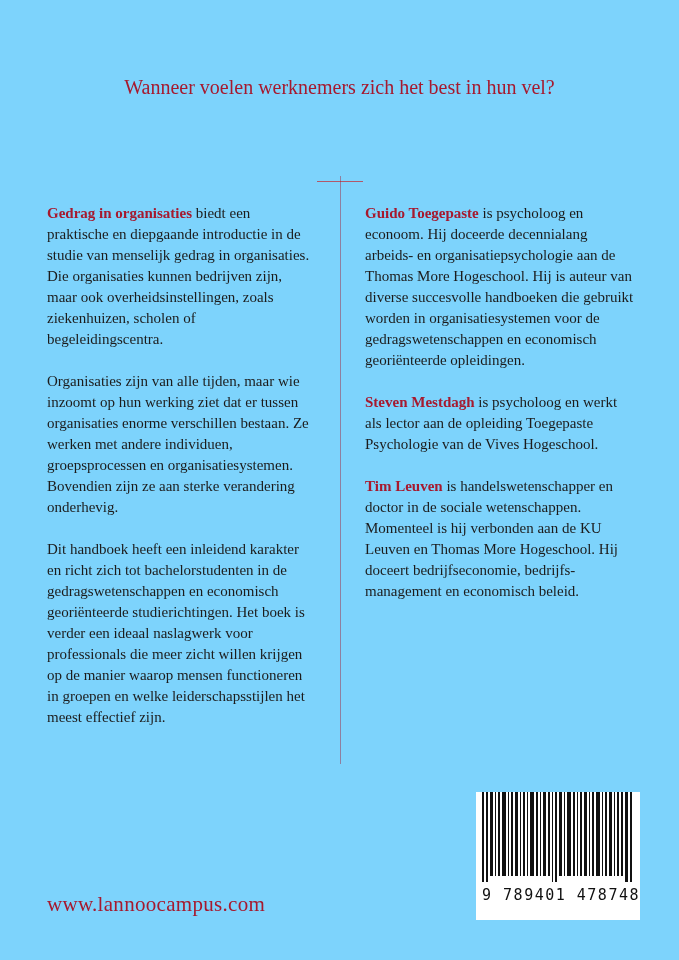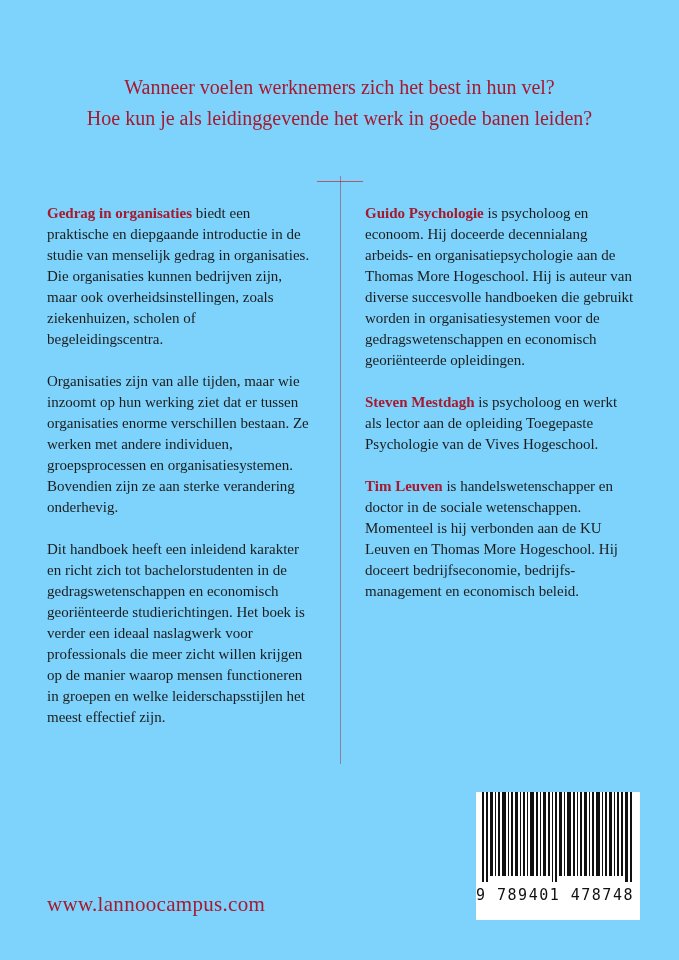--- a/index.html
+++ b/index.html
@@ -67,21 +67,21 @@
     color: #A6192E;
     letter-spacing: 0.3px;
   }
   .barcode-block {
     position: absolute;
     left: 476px;
     top: 792px;
     width: 164px;
     height: 128px;
     background: #ffffff;
-    text-align: left;
+    text-align: right;
   }
   .barcode-bars {
     display: block;
     margin: 0 auto;
   }
   .barcode-number {
     margin-top: 4px;
     font-family: "DejaVu Sans Mono", monospace;
     font-size: 15px;
     letter-spacing: 1.5px;
@@ -89,34 +89,33 @@
     white-space: nowrap;
   }
 </style>
 </head>
 <body>
 
 <div class="page">
 
   <div class="header-questions">
     <div>Wanneer voelen werknemers zich het best in hun vel?</div>
-    <div>Hoe kun je als leidinggevende het werk in goede banen leiden?</div>
   </div>
 
   <div class="divider-h"></div>
   <div class="divider-v"></div>
 
   <div class="col col-left">
     <p><span class="lead">Gedrag in organisaties</span><span> biedt een praktische en diepgaande introductie in de studie van menselijk gedrag in organisaties. Die organisaties kunnen bedrijven zijn, maar ook overheidsinstellingen, zoals ziekenhuizen, scholen of begeleidingscentra.</span></p>
     <p><span class="lead"></span><span>Organisaties zijn van alle tijden, maar wie inzoomt op hun werking ziet dat er tussen organisaties enorme verschillen bestaan. Ze werken met andere individuen, groepsprocessen en organisatiesystemen. Bovendien zijn ze aan sterke verandering onderhevig.</span></p>
     <p><span class="lead"></span><span>Dit handboek heeft een inleidend karakter en richt zich tot bachelorstudenten in de gedragswetenschappen en economisch georiënteerde studierichtingen. Het boek is verder een ideaal naslagwerk voor professionals die meer zicht willen krijgen op de manier waarop mensen functioneren in groepen en welke leiderschapsstijlen het meest effectief zijn.</span></p>
   </div>
 
   <div class="col col-right">
-    <p><span class="lead">Guido Psychologie</span><span> is psycholoog en econoom. Hij doceerde decennialang arbeids- en organisatiepsychologie aan de Thomas More Hogeschool. Hij is auteur van diverse succesvolle handboeken die gebruikt worden in organisatiesystemen voor de gedragswetenschappen en economisch georiënteerde opleidingen.</span></p>
+    <p><span class="lead">Guido Toegepaste</span><span> is psycholoog en econoom. Hij doceerde decennialang arbeids- en organisatiepsychologie aan de Thomas More Hogeschool. Hij is auteur van diverse succesvolle handboeken die gebruikt worden in organisatiesystemen voor de gedragswetenschappen en economisch georiënteerde opleidingen.</span></p>
     <p><span class="lead">Steven Mestdagh</span><span> is psycholoog en werkt als lector aan de opleiding Toegepaste Psychologie van de Vives Hogeschool.</span></p>
     <p><span class="lead">Tim Leuven</span><span> is handelswetenschapper en doctor in de sociale wetenschappen. Momenteel is hij verbonden aan de KU Leuven en Thomas More Hogeschool. Hij doceert bedrijfseconomie, bedrijfs-management en economisch beleid.</span></p>
   </div>
 
   <div class="website">www.lannoocampus.com</div>
 
   <div class="barcode-block">
     <svg class="barcode-bars" width="152" height="90" viewBox="0 0 152 90" xmlns="http://www.w3.org/2000/svg">
       <g fill="#111111">
         <rect x="0" y="0" width="2" height="90"></rect>

